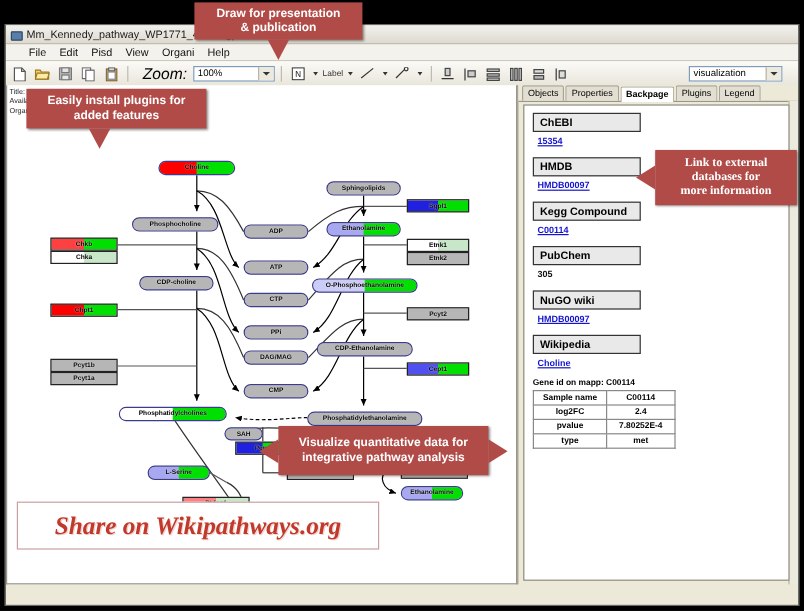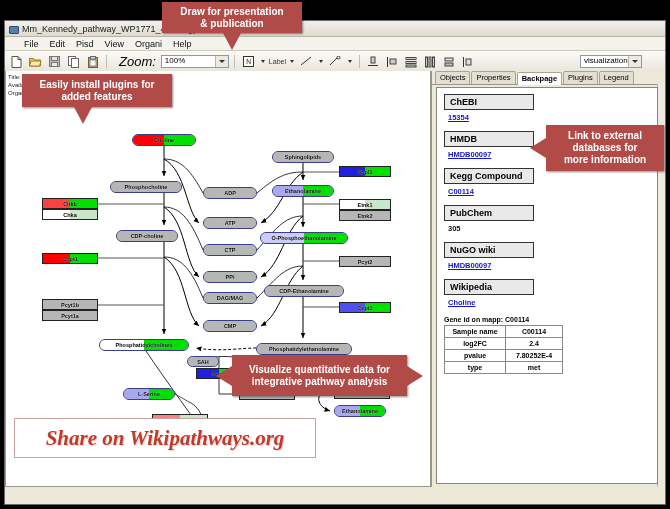--- a/index.html
+++ b/index.html
@@ -27,21 +27,21 @@
   .tbtn svg{display:block;}
   .tsep{width:1px;height:13px;background:#bfbbae;margin:0 3px;}
   .zoom-label{font-size:13px;margin:0 3px 0 7px;font-style:italic;}
   .combo{height:13px;border:1px solid #7f9db9;background:#fff;display:flex;
          align-items:flex-start;font-size:8px;padding-left:3px;box-sizing:border-box;}
   .combo .arrow{margin-left:auto;width:12px;height:11px;background:#eceade;
          border-left:1px solid #b9b5a6;display:flex;align-items:center;justify-content:center;}
   .combo .arrow:after{content:"";border-left:3px solid transparent;border-right:3px solid transparent;
          border-top:3px solid #333;}
   #zoom-combo{width:68px;}
-  #vis-combo{width:62px;margin-left:auto;margin-right:20px;}
+  #vis-combo{width:78px;margin-left:auto;margin-right:10px;}
   .mini-arrow{width:8px;height:14px;display:flex;align-items:center;justify-content:center;}
   .mini-arrow:after{content:"";border-left:2.5px solid transparent;border-right:2.5px solid transparent;
          border-top:3px solid #333;}
   .tlabel{font-size:7px;color:#333;}
 
   
   #work{position:absolute;left:0;top:50px;right:0;bottom:17px;display:flex;}
   #canvas-pane{position:relative;width:426px;background:#fff;border:1px solid #9a968a;
        border-top:none;box-sizing:border-box;overflow:hidden;}
   #info-col{position:absolute;left:2px;top:2px;font-size:6px;line-height:8px;color:#222;}
@@ -513,21 +513,21 @@
 
 <div id="callouts-layer">
     <div class="callout" style="left: 162px; top: 2px; width: 140px; height: 31px; font-size: 10px;">
       <span>Draw for presentation<br>&amp; publication</span>
     </div>
     <div class="co-tail" style="left: 223px; top: 33px; border-left: 9px solid transparent; border-right: 9px solid transparent; border-top: 17px solid rgb(176, 75, 72);"></div>
     <div class="callout" style="left: 22px; top: 74px; width: 150px; height: 33px; font-size: 10px;">
       <span>Easily install plugins for<br>added features</span>
     </div>
     <div class="co-tail" style="left: 74px; top: 107px; border-left: 9px solid transparent; border-right: 9px solid transparent; border-top: 17px solid rgb(176, 75, 72);"></div>
-    <div class="callout" style="left: 546px; top: 125px; width: 118px; height: 46px; font-size: 10px;">
+    <div class="callout" style="left: 546px; top: 125px; width: 118px; height: 46px; font-size: 10px; font-family: Liberation Serif, serif;">
       <span>Link  to external<br>databases  for<br>more information</span>
     </div>
     <div class="co-tail" style="left: 530px; top: 138px; border-top: 10px solid transparent; border-bottom: 10px solid transparent; border-right: 16px solid rgb(176, 75, 72);"></div>
     <div class="callout" style="left: 232px; top: 355px; width: 175px; height: 41px; font-size: 10px;">
       <span>Visualize quantitative data  for<br>integrative pathway analysis</span>
     </div>
     <div class="co-tail" style="left: 407px; top: 365.5px; border-top: 10px solid transparent; border-bottom: 10px solid transparent; border-left: 16px solid rgb(176, 75, 72);"></div>
     <div class="co-tail" style="left: 216px; top: 365.5px; border-top: 10px solid transparent; border-bottom: 10px solid transparent; border-right: 16px solid rgb(176, 75, 72);"></div>
   </div>
 

